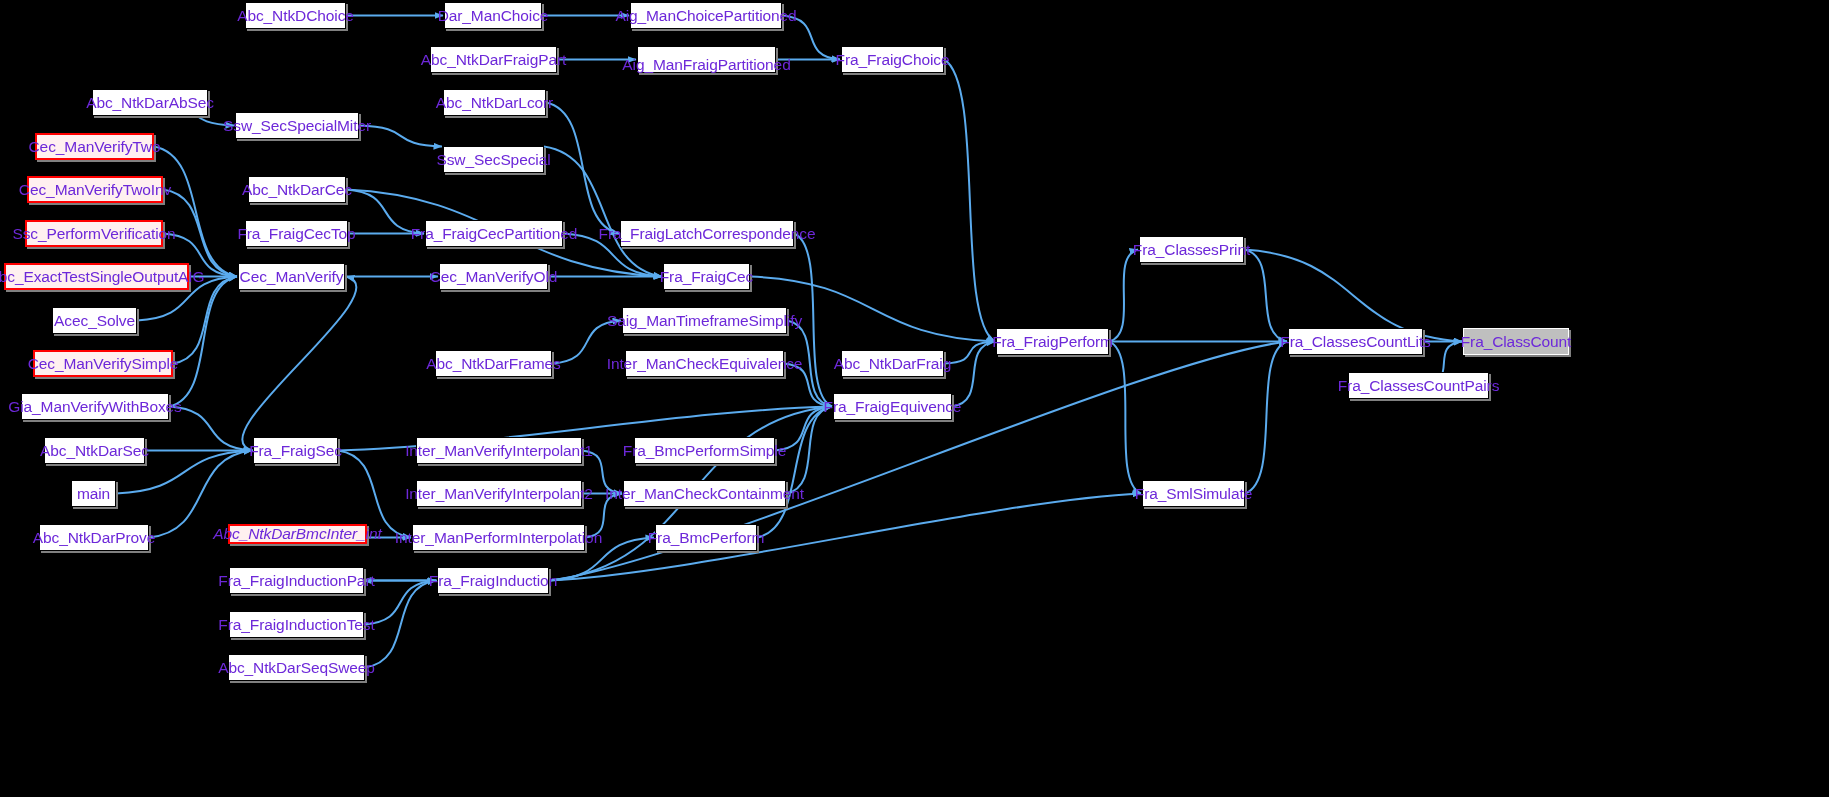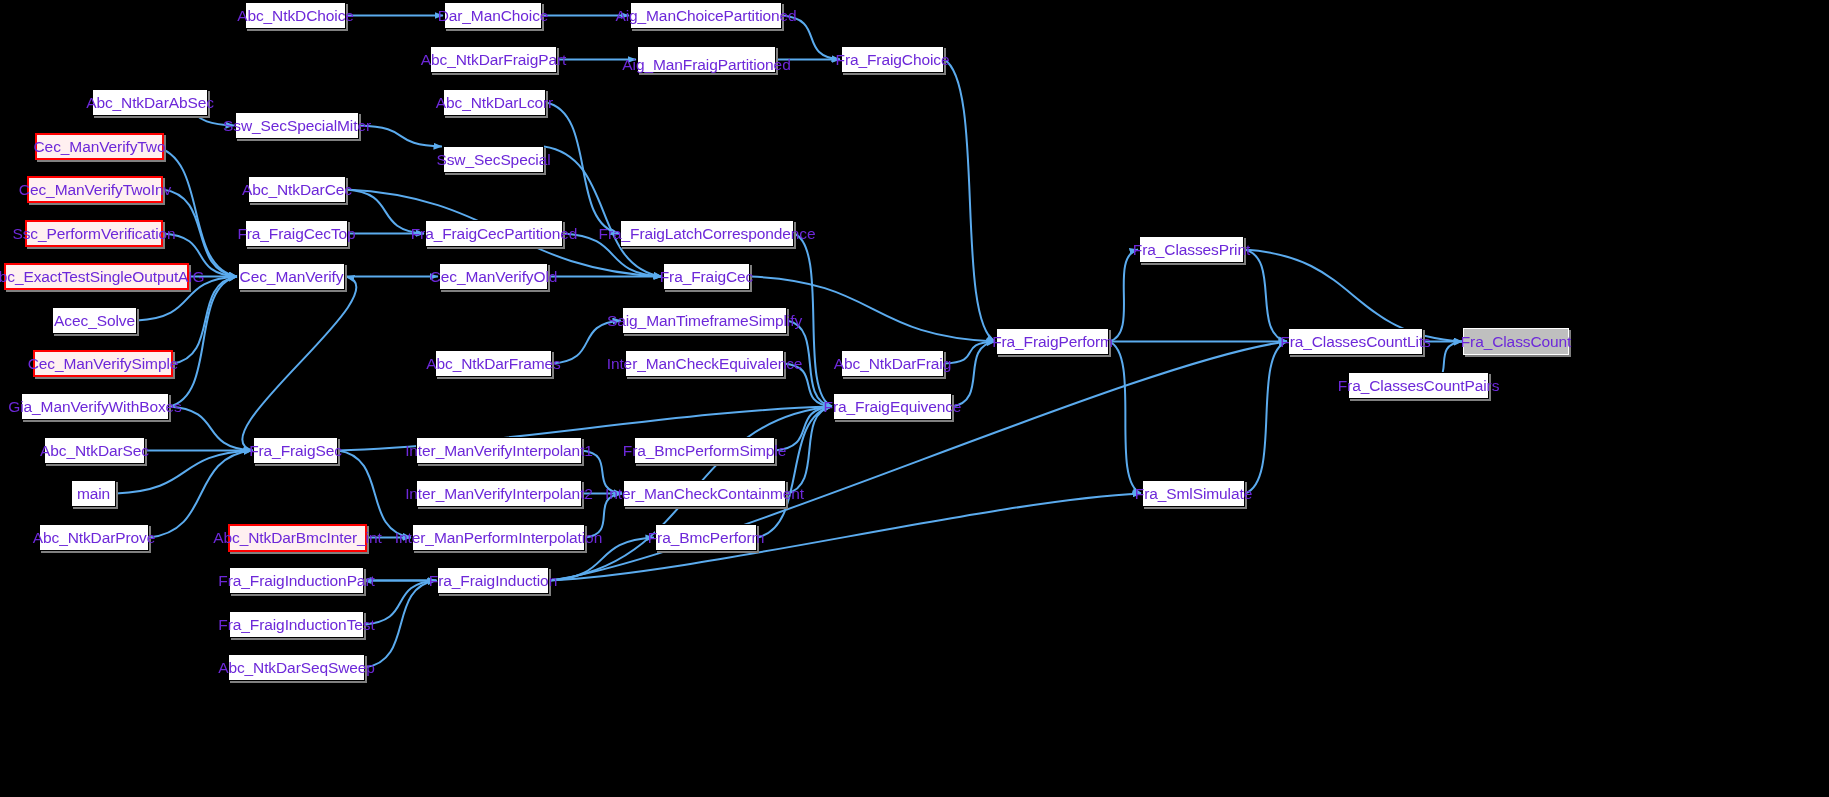--- a/index.html
+++ b/index.html
@@ -141,21 +141,21 @@
       </div>
       <div class="node" style="left: 52px; top: 89px; width: 116px; height: 27px; margin-left: 40px;">
         <span>Abc_NtkDarAbSec</span>
       </div>
       <div class="node" style="left: 443px; top: 89px; width: 103px; height: 27px;">
         <span>Abc_NtkDarLcorr</span>
       </div>
       <div class="node" style="left: 235px; top: 112px; width: 124px; height: 27px;">
         <span>Ssw_SecSpecialMiter</span>
       </div>
-      <div class="node red" style="left: 35px; top: 133px; width: 129px; height: 27px;">
+      <div class="node red" style="left: 35px; top: 133px; width: 119px; height: 27px;">
         <span>Cec_ManVerifyTwo</span>
       </div>
       <div class="node" style="left: 443px; top: 146px; width: 101px; height: 27px;">
         <span>Ssw_SecSpecial</span>
       </div>
       <div class="node red" style="left: 27px; top: 176px; width: 136px; height: 27px;">
         <span>Cec_ManVerifyTwoInv</span>
       </div>
       <div class="node" style="left: 248px; top: 176px; width: 98px; height: 27px;">
         <span>Abc_NtkDarCec</span>
@@ -243,21 +243,21 @@
       </div>
       <div class="node" style="left: 416px; top: 480px; width: 166px; height: 27px;">
         <span>Inter_ManVerifyInterpolant2</span>
       </div>
       <div class="node" style="left: 623px; top: 480px; width: 163px; height: 27px;">
         <span>Inter_ManCheckContainment</span>
       </div>
       <div class="node" style="left: 39px; top: 524px; width: 110px; height: 27px;">
         <span>Abc_NtkDarProve</span>
       </div>
-      <div class="node red" style="left: 228px; top: 524px; width: 139px; height: 28px;">
+      <div class="node red" style="left: 228px; top: 524px; width: 139px; height: 20px; font-style: italic;">
         <span>Abc_NtkDarBmcInter_int</span>
       </div>
       <div class="node" style="left: 412px; top: 524px; width: 173px; height: 27px;">
         <span>Inter_ManPerformInterpolation</span>
       </div>
       <div class="node" style="left: 655px; top: 524px; width: 102px; height: 27px;">
         <span>Fra_BmcPerform</span>
       </div>
       <div class="node" style="left: 229px; top: 567px; width: 135px; height: 27px;">
         <span>Fra_FraigInductionPart</span>

